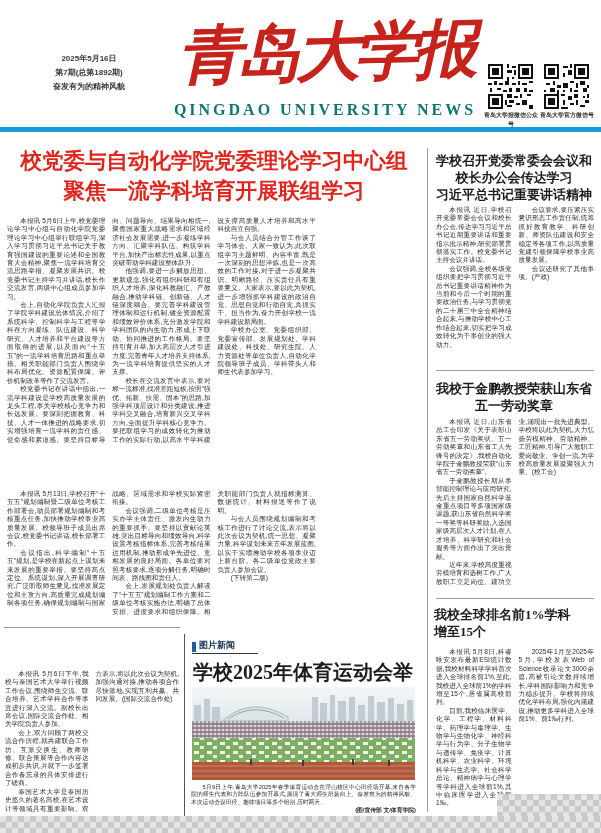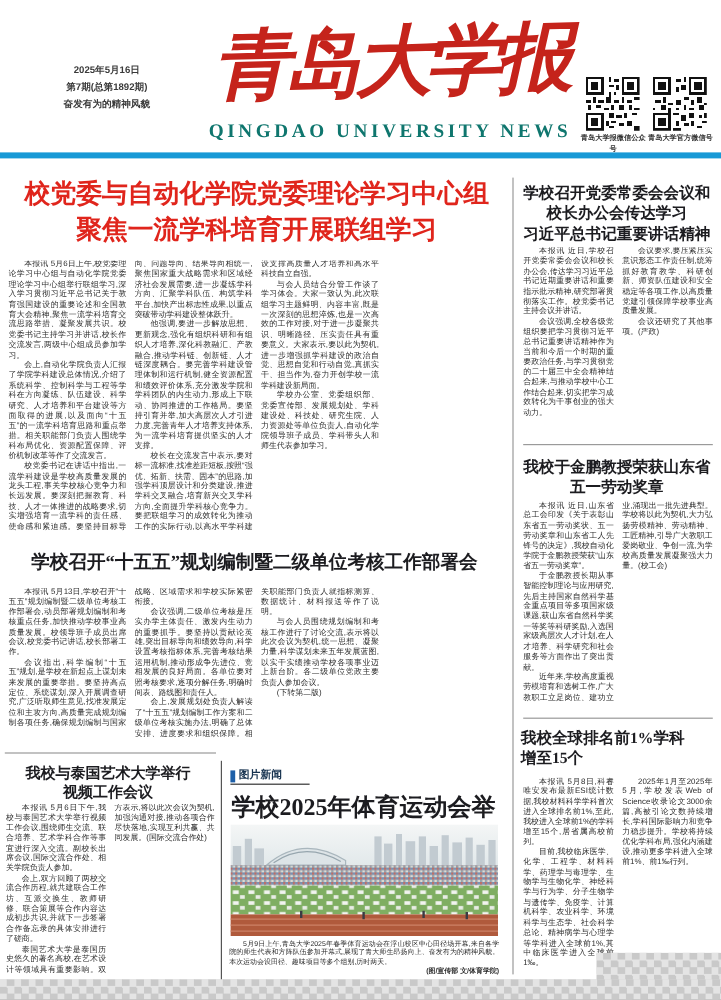--- a/index.html
+++ b/index.html
@@ -127,21 +127,20 @@
   <div class="abs body lead-body">
       <p>本报讯 5月6日上午,校党委理论学习中心组与自动化学院党委理论学习中心组举行联组学习,深入学习贯彻习近平总书记关于教育强国建设的重要论述和全国教育大会精神,聚焦一流学科培育交流思路举措、凝聚发展共识。校党委书记主持学习并讲话,校长作交流发言,两级中心组成员参加学习。</p>
       <p>会上,自动化学院负责人汇报了学院学科建设总体情况,介绍了系统科学、控制科学与工程等学科在方向凝练、队伍建设、科学研究、人才培养和平台建设等方面取得的进展,以及面向“十五五”的一流学科培育思路和重点举措。相关职能部门负责人围绕学科布局优化、资源配置保障、评价机制改革等作了交流发言。</p>
       <p>校党委书记在讲话中指出,一流学科建设是学校高质量发展的龙头工程,事关学校核心竞争力和长远发展。要深刻把握教育、科技、人才一体推进的战略要求,切实增强培育一流学科的责任感、使命感和紧迫感。要坚持目标导向、问题导向、结果导向相统一,聚焦国家重大战略需求和区域经济社会发展需要,进一步凝练学科方向、汇聚学科队伍、构筑学科平台,加快产出标志性成果,以重点突破带动学科建设整体跃升。</p>
       <p>他强调,要进一步解放思想、更新观念,强化有组织科研和有组织人才培养,深化科教融汇、产教融合,推动学科链、创新链、人才链深度耦合。要完善学科建设管理体制和运行机制,健全资源配置和绩效评价体系,充分激发学院和学科团队的内生动力,形成上下联动、协同推进的工作格局。要坚持引育并举,加大高层次人才引进力度,完善青年人才培养支持体系,为一流学科培育提供坚实的人才支撑。</p>
       <p>校长在交流发言中表示,要对标一流标准,找准差距短板,按照“强优、拓新、扶需、固本”的思路,加强学科顶层设计和分类建设,推进学科交叉融合,培育新兴交叉学科方向,全面提升学科核心竞争力。要把联组学习的成效转化为推动工作的实际行动,以高水平学科建设支撑高质量人才培养和高水平科技自立自强。</p>
       <p>与会人员结合分管工作谈了学习体会。大家一致认为,此次联组学习主题鲜明、内容丰富,既是一次深刻的思想淬炼,也是一次高效的工作对接,对于进一步凝聚共识、明晰路径、压实责任具有重要意义。大家表示,要以此为契机,进一步增强抓学科建设的政治自觉、思想自觉和行动自觉,真抓实干、担当作为,奋力开创学校一流学科建设新局面。</p>
       <p>学校办公室、党委组织部、党委宣传部、发展规划处、学科建设处、科技处、研究生院、人力资源处等单位负责人,自动化学院领导班子成员、学科带头人和师生代表参加学习。</p>
     </div>
 
-  <div class="abs serif mid-headline">学校召开“十五五”规划编制暨二级单位考核工作部署会</div>
   <div class="abs body mid-body">
       <p>本报讯 5月13日,学校召开“十五五”规划编制暨二级单位考核工作部署会,动员部署规划编制和考核重点任务,加快推动学校事业高质量发展。校领导班子成员出席会议,校党委书记讲话,校长部署工作。</p>
       <p>会议指出,科学编制“十五五”规划,是学校在新起点上谋划未来发展的重要举措。要坚持高点定位、系统谋划,深入开展调查研究,广泛听取师生意见,找准发展定位和主攻方向,高质量完成规划编制各项任务,确保规划编制与国家战略、区域需求和学校实际紧密衔接。</p>
       <p>会议强调,二级单位考核是压实办学主体责任、激发内生动力的重要抓手。要坚持以贡献论英雄,突出目标导向和绩效导向,科学设置考核指标体系,完善考核结果运用机制,推动形成争先进位、竞相发展的良好局面。各单位要对照考核要求,逐项分解任务,明确时间表、路线图和责任人。</p>
       <p>会上,发展规划处负责人解读了“十五五”规划编制工作方案和二级单位考核实施办法,明确了总体安排、进度要求和组织保障。相关职能部门负责人就指标测算、数据统计、材料报送等作了说明。</p>
       <p>与会人员围绕规划编制和考核工作进行了讨论交流,表示将以此次会议为契机,统一思想、凝聚力量,科学谋划未来五年发展蓝图,以实干实绩推动学校各项事业迈上新台阶。各二级单位党政主要负责人参加会议。</p>
       <p>(下转第二版)</p>
     </div>
 
   <div class="abs vrule-main"></div>
@@ -168,22 +167,20 @@
 
   <div class="abs serif rt3-headline">我校全球排名前1%学科
 增至15个</div>
   <div class="abs body rt3-body">
       <p>本报讯 5月8日,科睿唯安发布最新ESI统计数据,我校材料科学学科首次进入全球排名前1%,至此,我校进入全球前1%的学科增至15个,居省属高校前列。</p>
       <p>目前,我校临床医学、化学、工程学、材料科学、药理学与毒理学、生物学与生物化学、神经科学与行为学、分子生物学与遗传学、免疫学、计算机科学、农业科学、环境科学与生态学、社会科学总论、精神病学与心理学等学科进入全球前1%,其中临床医学进入全球前1‰。</p>
       <p>2025年1月至2025年5月,学校发表Web of Science收录论文3000余篇,高被引论文数持续增长,学科国际影响力和竞争力稳步提升。学校将持续优化学科布局,强化内涵建设,推动更多学科进入全球前1%、前1‰行列。</p>
     </div>
 
   <div class="abs hrule hr-bl"></div>
-  <div class="abs serif bl-headline">我校与泰国艺术大学举行
-视频工作会议</div>
   <div class="abs body bl-body">
       <p>本报讯 5月6日下午,我校与泰国艺术大学举行视频工作会议,围绕师生交流、联合培养、艺术学科合作等事宜进行深入交流。副校长出席会议,国际交流合作处、相关学院负责人参加。</p>
       <p>会上,双方回顾了两校交流合作历程,就共建联合工作坊、互派交换生、教师研修、联合策展等合作内容达成初步共识,并就下一步签署合作备忘录的具体安排进行了磋商。</p>
       <p>泰国艺术大学是泰国历史悠久的著名高校,在艺术设计等领域具有重要影响。双方表示,将以此次会议为契机,加强沟通对接,推动各项合作尽快落地,实现互利共赢、共同发展。(国际交流合作处)</p>
     </div>
 
   <div class="abs vrule-photo"></div>
   <div class="abs pn-tag">
     <span class="pn-tag-bar"></span>
     <span>图片新闻</span>

